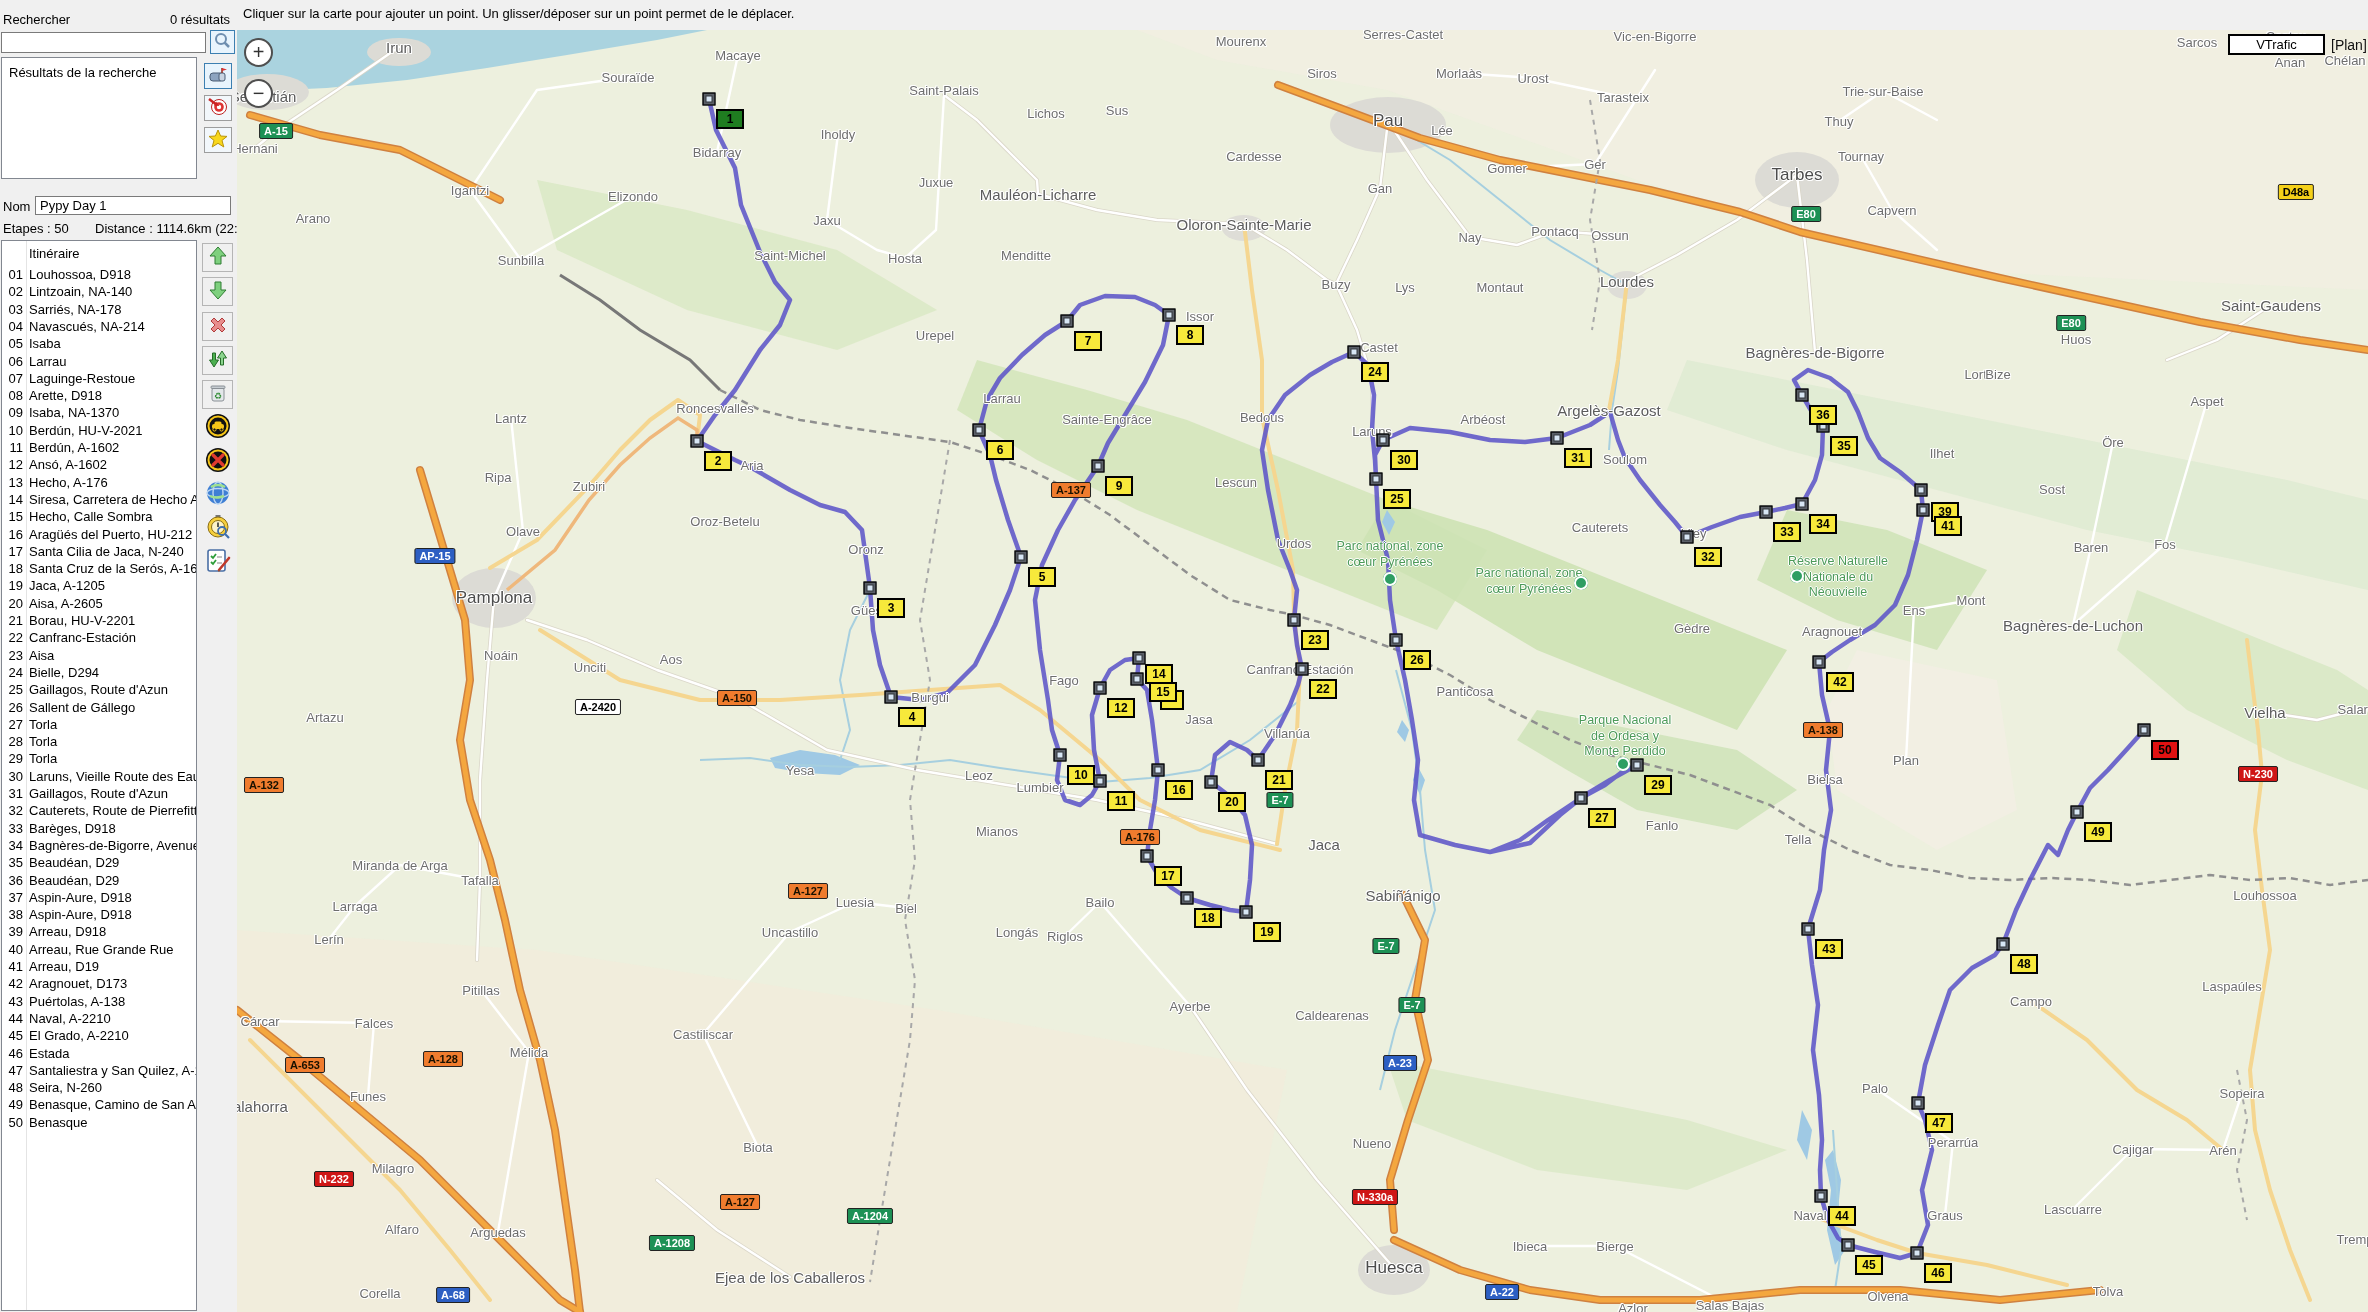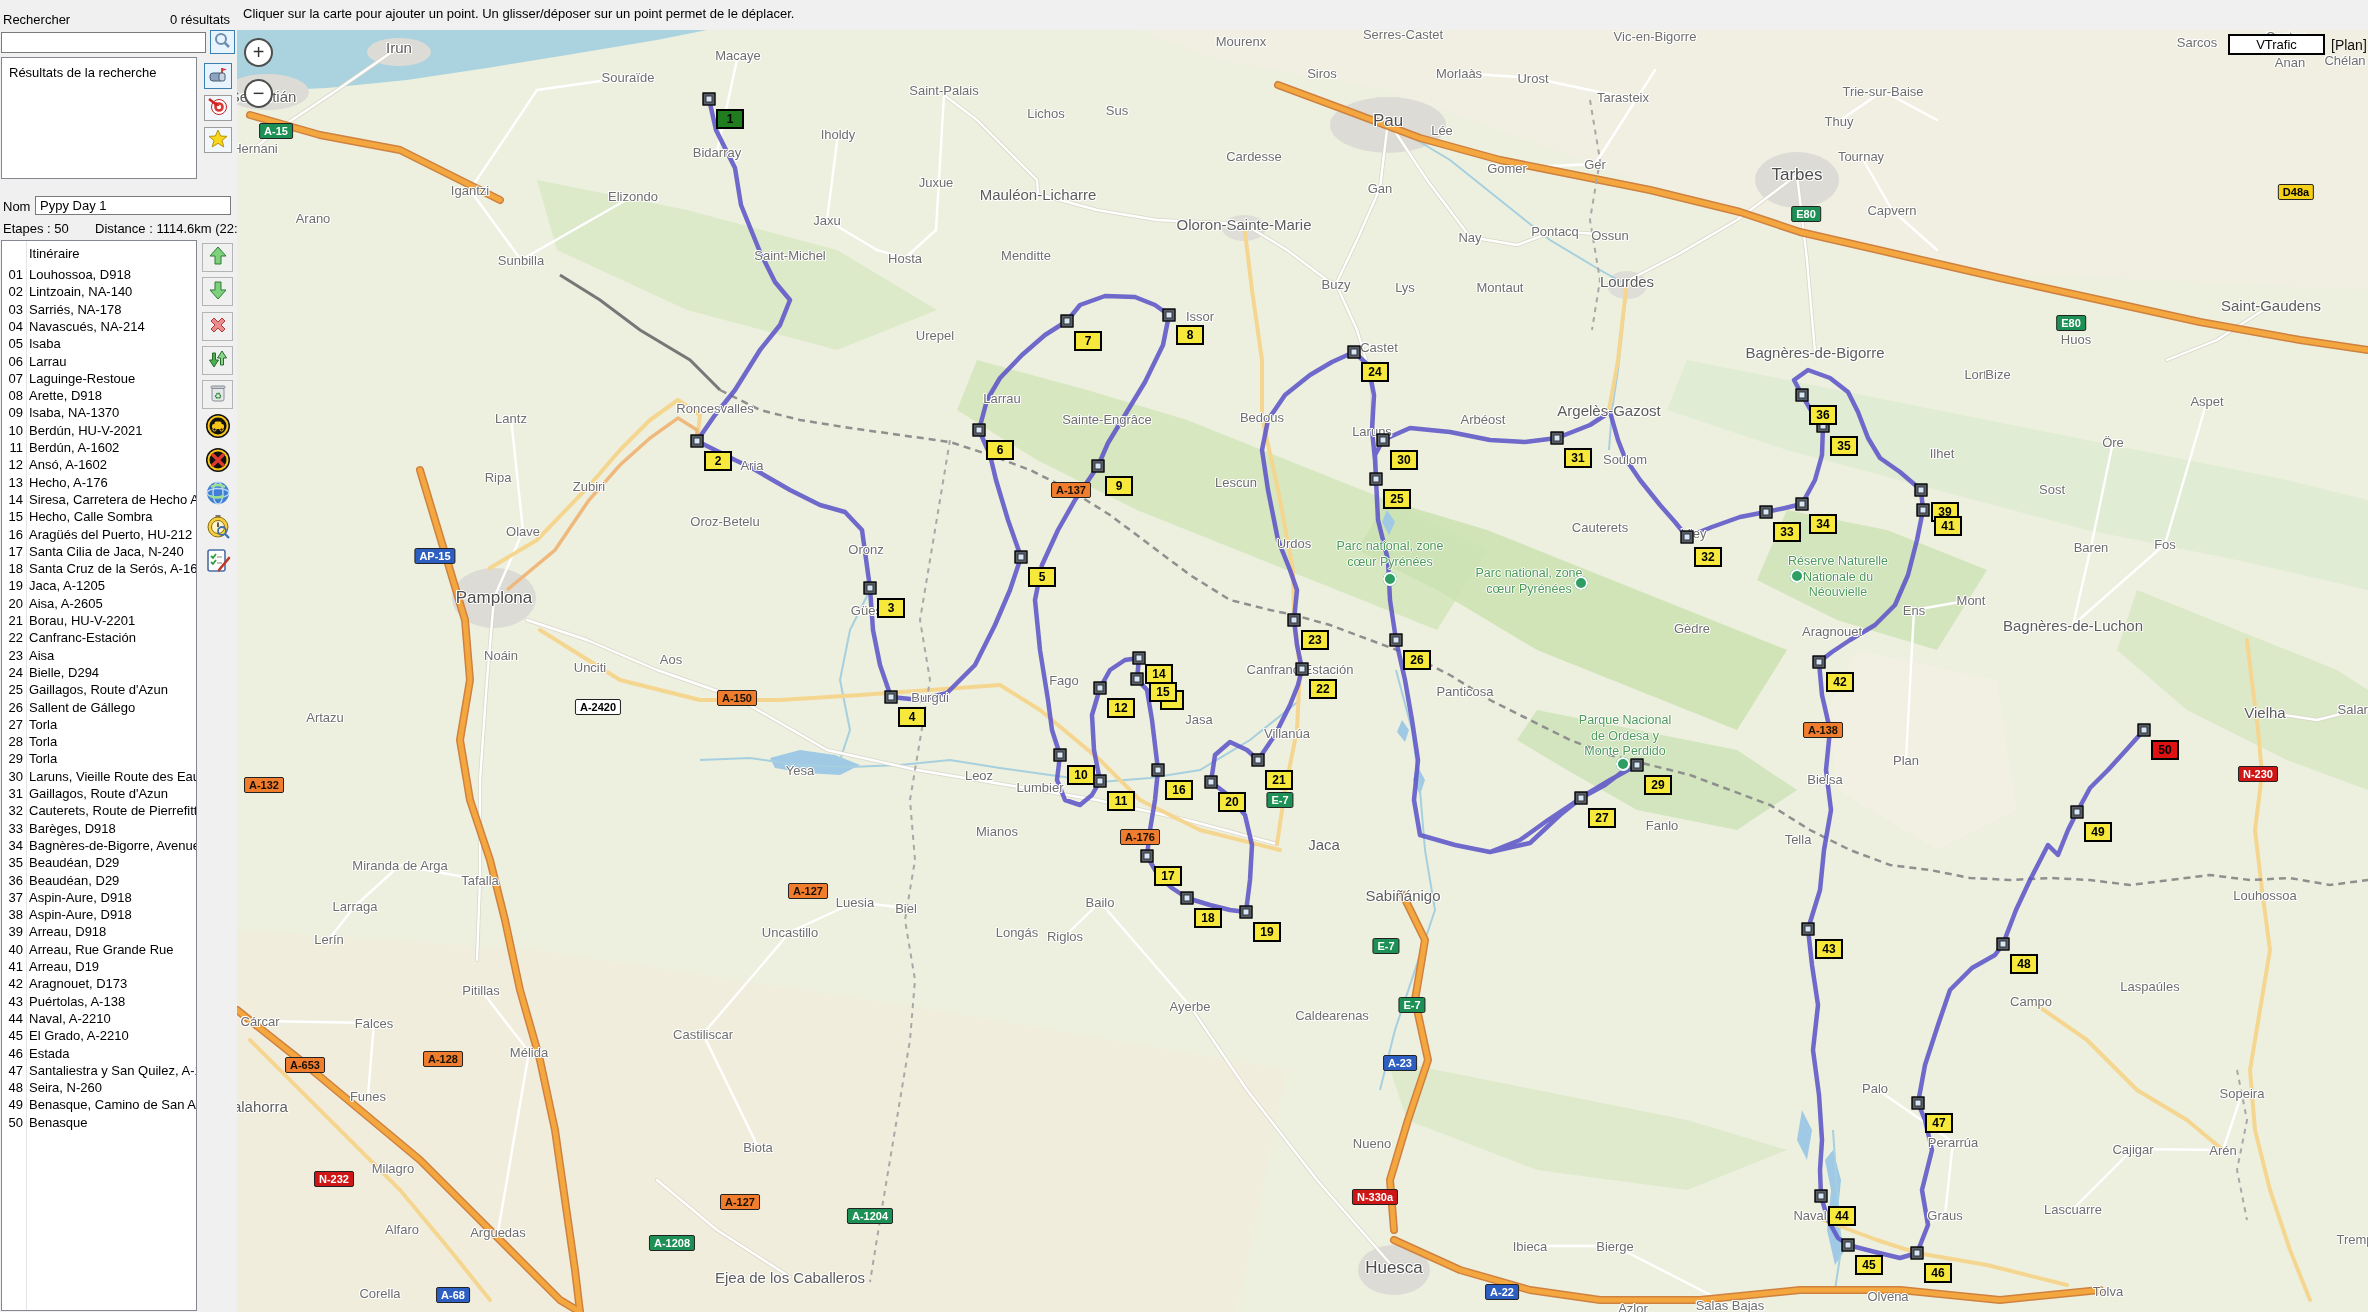--- a/index.html
+++ b/index.html
@@ -663,21 +663,21 @@
       <div class="town" style="left: 1651px; top: 1266px;">Olvena</div>
       <div class="town" style="left: 1573px; top: 1185px;">Naval</div>
       <div class="town" style="left: 1638px; top: 1058px;">Palo</div>
       <div class="town" style="left: 1716px; top: 1112px;">Perarrúa</div>
       <div class="town" style="left: 1836px; top: 1179px;">Lascuarre</div>
       <div class="town" style="left: 1896px; top: 1119px;">Cajigar</div>
       <div class="town" style="left: 1871px; top: 1261px;">Tolva</div>
       <div class="town" style="left: 2005px; top: 1063px;">Sopeira</div>
       <div class="town" style="left: 1986px; top: 1120px;">Arén</div>
       <div class="town" style="left: 2028px; top: 865px;">Louhossoa</div>
-      <div class="town" style="left: 1913px; top: 956px;">Laspaúles</div>
+      <div class="town" style="left: 1995px; top: 956px;">Laspaúles</div>
       <div class="town" style="left: 1794px; top: 971px;">Campo</div>
       <div class="town" style="left: 2123px; top: 679px;">Salardú</div>
       <div class="town" style="left: 1004px; top: 11px;">Mourenx</div>
       <div class="town" style="left: 1085px; top: 43px;">Siros</div>
       <div class="town" style="left: 1166px; top: 4px;">Serres-Castet</div>
       <div class="town" style="left: 1222px; top: 43px;">Morlaàs</div>
       <div class="town" style="left: 1296px; top: 48px;">Urost</div>
       <div class="town" style="left: 1386px; top: 67px;">Tarasteix</div>
       <div class="town" style="left: 1418px; top: 6px;">Vic-en-Bigorre</div>
       <div class="town" style="left: 1205px; top: 100px;">Lée</div>

